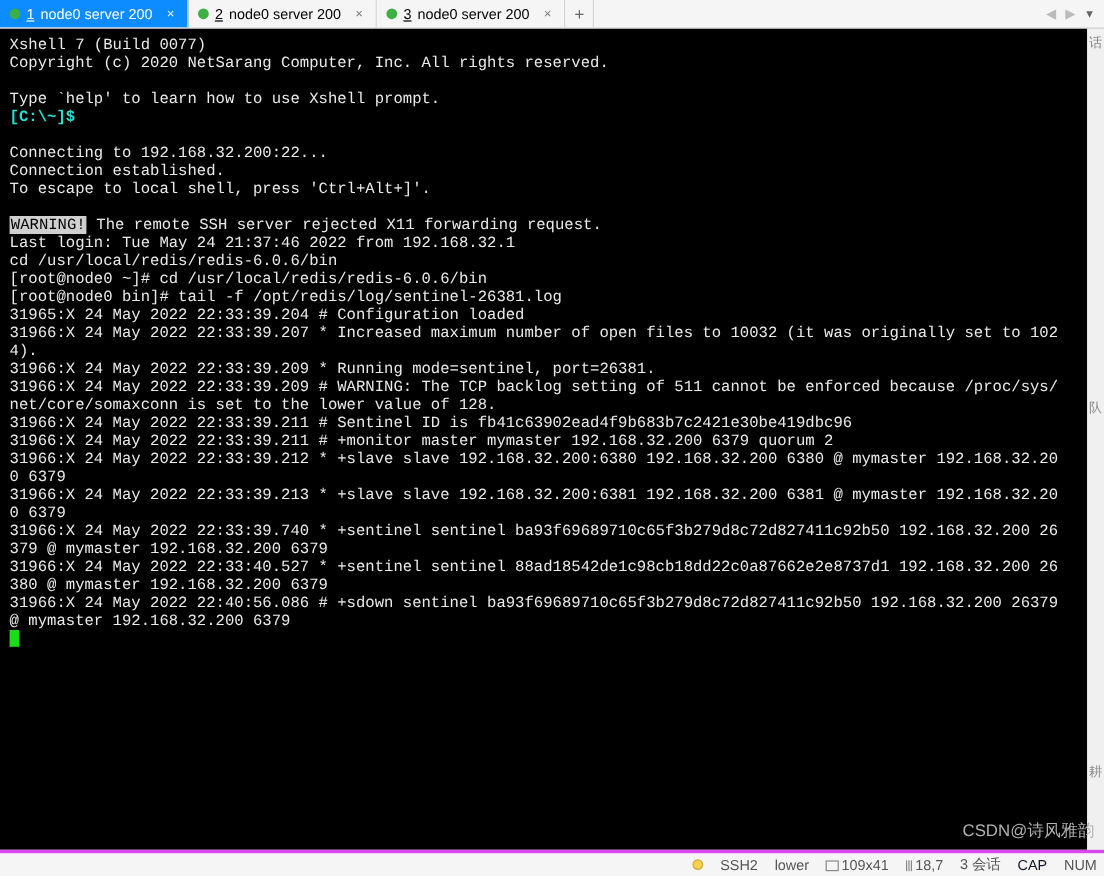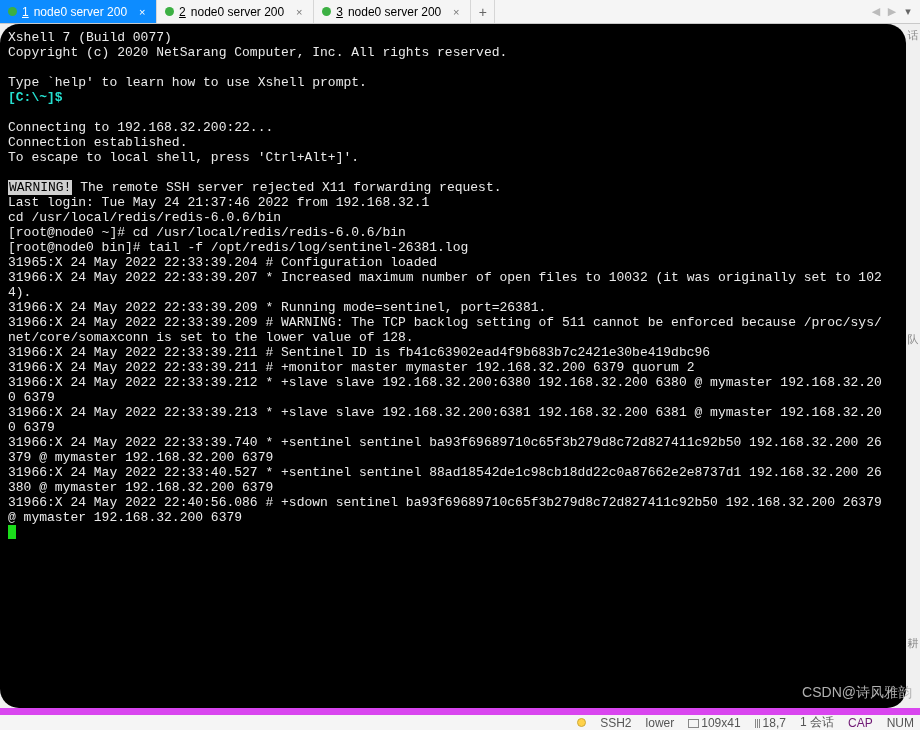--- a/index.html
+++ b/index.html
@@ -15,29 +15,29 @@
   .tab .close { margin-left: 4px; width: 12px; height: 12px; line-height: 12px; text-align: center; color: #777; font-size: 11px; }
   .tab.active { background: #0d8cff; color: #fff; }
   .tab.active .close { color: #fff; }
   .tab-add { display: flex; align-items: center; justify-content: center; width: 24px; height: 100%; border-right: 1px solid #d6d6d6; color: #666; font-size: 14px; cursor: pointer; }
   .tab-nav { display: flex; align-items: center; gap: 0; padding: 0 4px; }
   .tab-nav span { width: 16px; text-align: center; color: #bbb; font-size: 11px; }
   .tab-nav .drop { color: #666; }
 
   
   .terminal-wrap { flex: 1; position: relative; display: flex; }
-  .terminal { flex: 1; background: #000; color: #eaeaea; font-family: "Consolas", "Courier New", monospace; font-size: 13px; line-height: 15px; padding: 6px 22px 6px 8px; white-space: pre-wrap; word-break: break-all; overflow: hidden; border-radius: 19px; }
+  .terminal { flex: 1; background: #000; color: #eaeaea; font-family: "Consolas", "Courier New", monospace; font-size: 13px; line-height: 15px; padding: 6px 22px 6px 8px; white-space: pre-wrap; word-break: break-all; overflow: hidden; }
   .prompt-cyan { color: #26e0d0; font-weight: bold; }
   .warn { background: #d0d0d0; color: #000; padding: 0 1px; }
   .cursor { display: inline-block; width: 8px; height: 14px; background: #1bdc1b; vertical-align: -2px; }
   .right-gutter { width: 14px; background: #f0f0f0; display: flex; flex-direction: column; align-items: center; font-size: 11px; color: #888; padding-top: 4px; gap: 290px; }
   .right-gutter .mini { writing-mode: horizontal-tb; height: 14px; }
 
   
-  .status { height: 22px; display: flex; align-items: center; font-size: 12px; background: #f5f5f5; border-top: 7px solid #d946ef; padding: 0 6px; gap: 14px; color: #555; white-space: nowrap; overflow: hidden; }
+  .status { height: 22px; display: flex; align-items: center; font-size: 12px; background: #f5f5f5; border-top: 3px solid #d946ef; padding: 0 6px; gap: 14px; color: #555; white-space: nowrap; overflow: hidden; }
   .status .spacer { flex: 1; }
   .status .led { width: 9px; height: 9px; border-radius: 50%; background: #ffd24a; border: 1px solid #cda93a; flex: 0 0 auto; }
   .status .icon-rect { display: inline-block; width: 11px; height: 9px; border: 1px solid #888; margin-right: 2px; vertical-align: -1px; }
   .status .icon-lines { display: inline-block; height: 9px; margin-right: 2px; vertical-align: -1px; }
   .status .icon-lines i { display: inline-block; width: 1px; height: 9px; background: #888; margin-right: 1px; }
   .watermark { position: absolute; bottom: 6px; right: 8px; color: #b0b0b0; font-size: 14px; pointer-events: none; font-family: "Microsoft YaHei", sans-serif; margin-top: 43px; }
 </style>
 </head>
 <body>
 
@@ -110,18 +110,18 @@
     <div class="watermark">CSDN@诗风雅韵</div>
   </div>
 
   <div class="status">
     <span class="spacer"></span>
     <span class="led"></span>
     <span>SSH2</span>
     <span>lower</span>
     <span><span class="icon-rect"></span><span>109x41</span></span>
     <span><span class="icon-lines"><i></i><i></i><i></i></span><span>18,7</span></span>
-    <span>1 会话</span>
-    <span style="color:#701a75">CAP</span>
+    <span>3 会话</span>
+    <span style="color:#0f172a">CAP</span>
     <span>NUM</span>
   </div>
 
 </div>
 
 </body></html>

